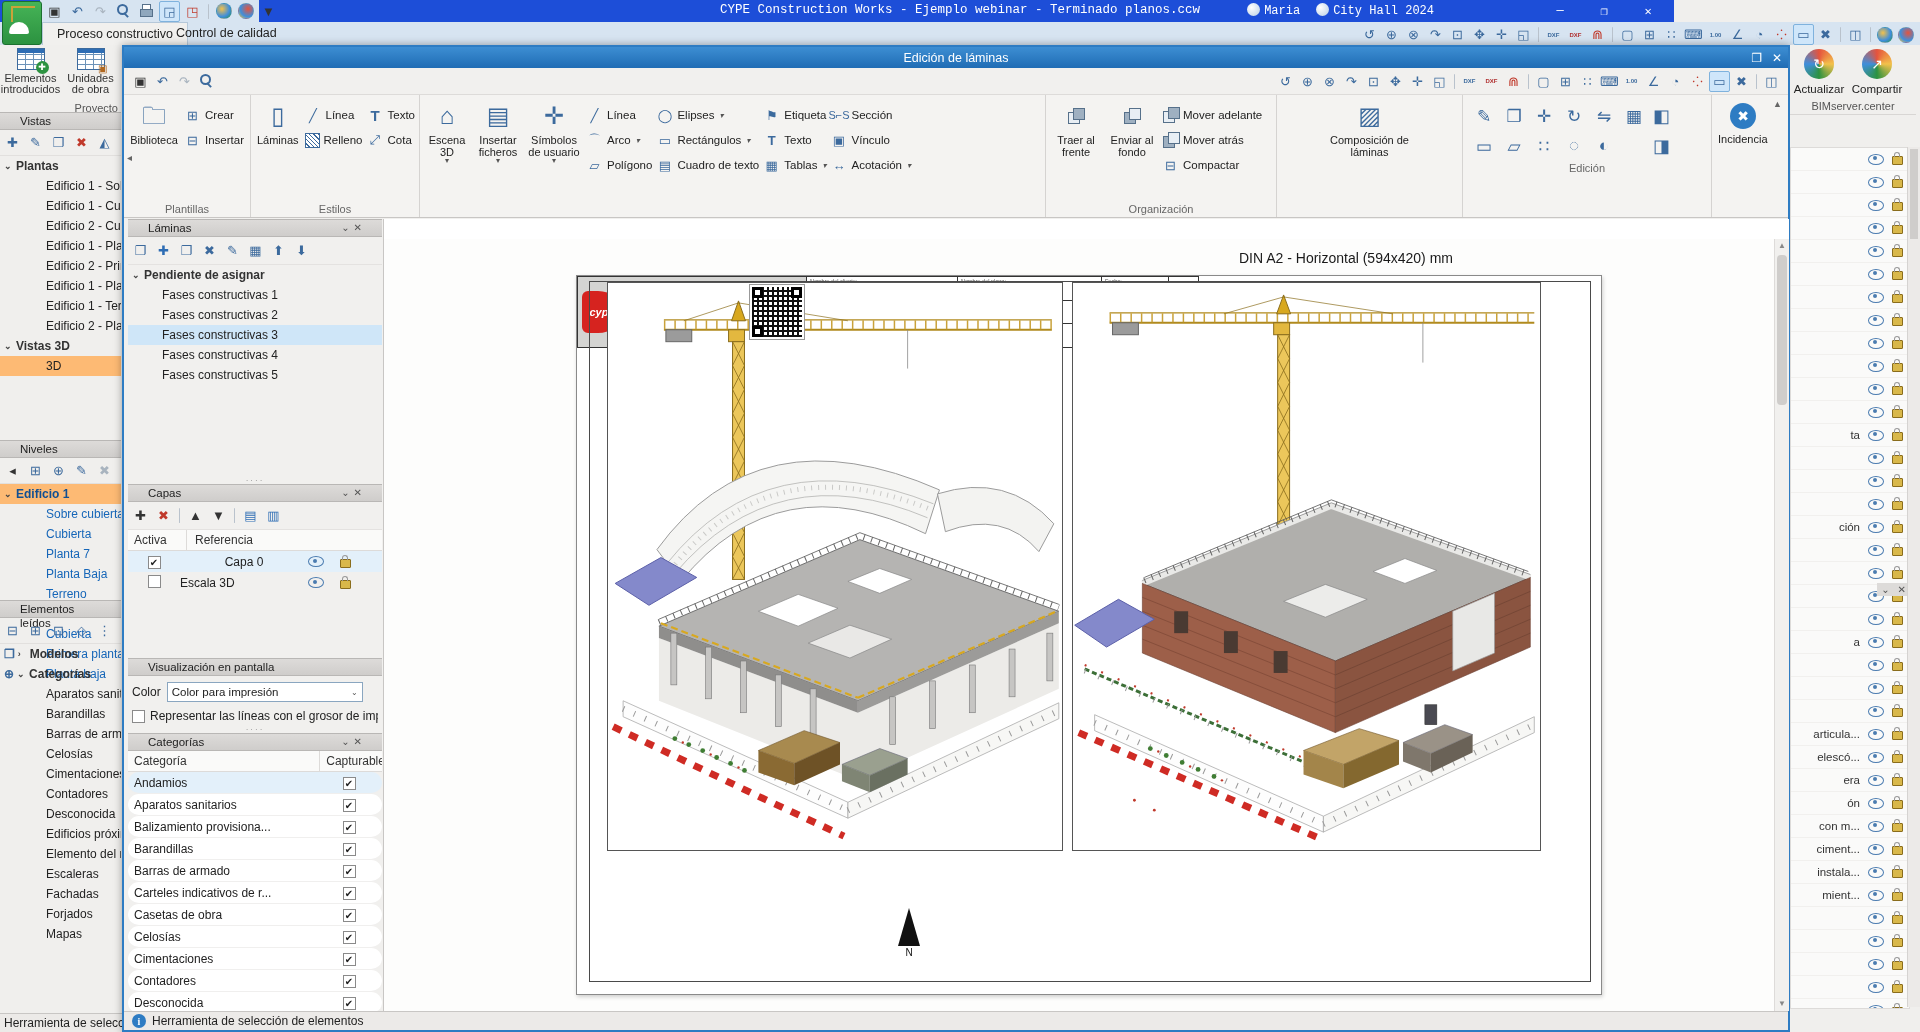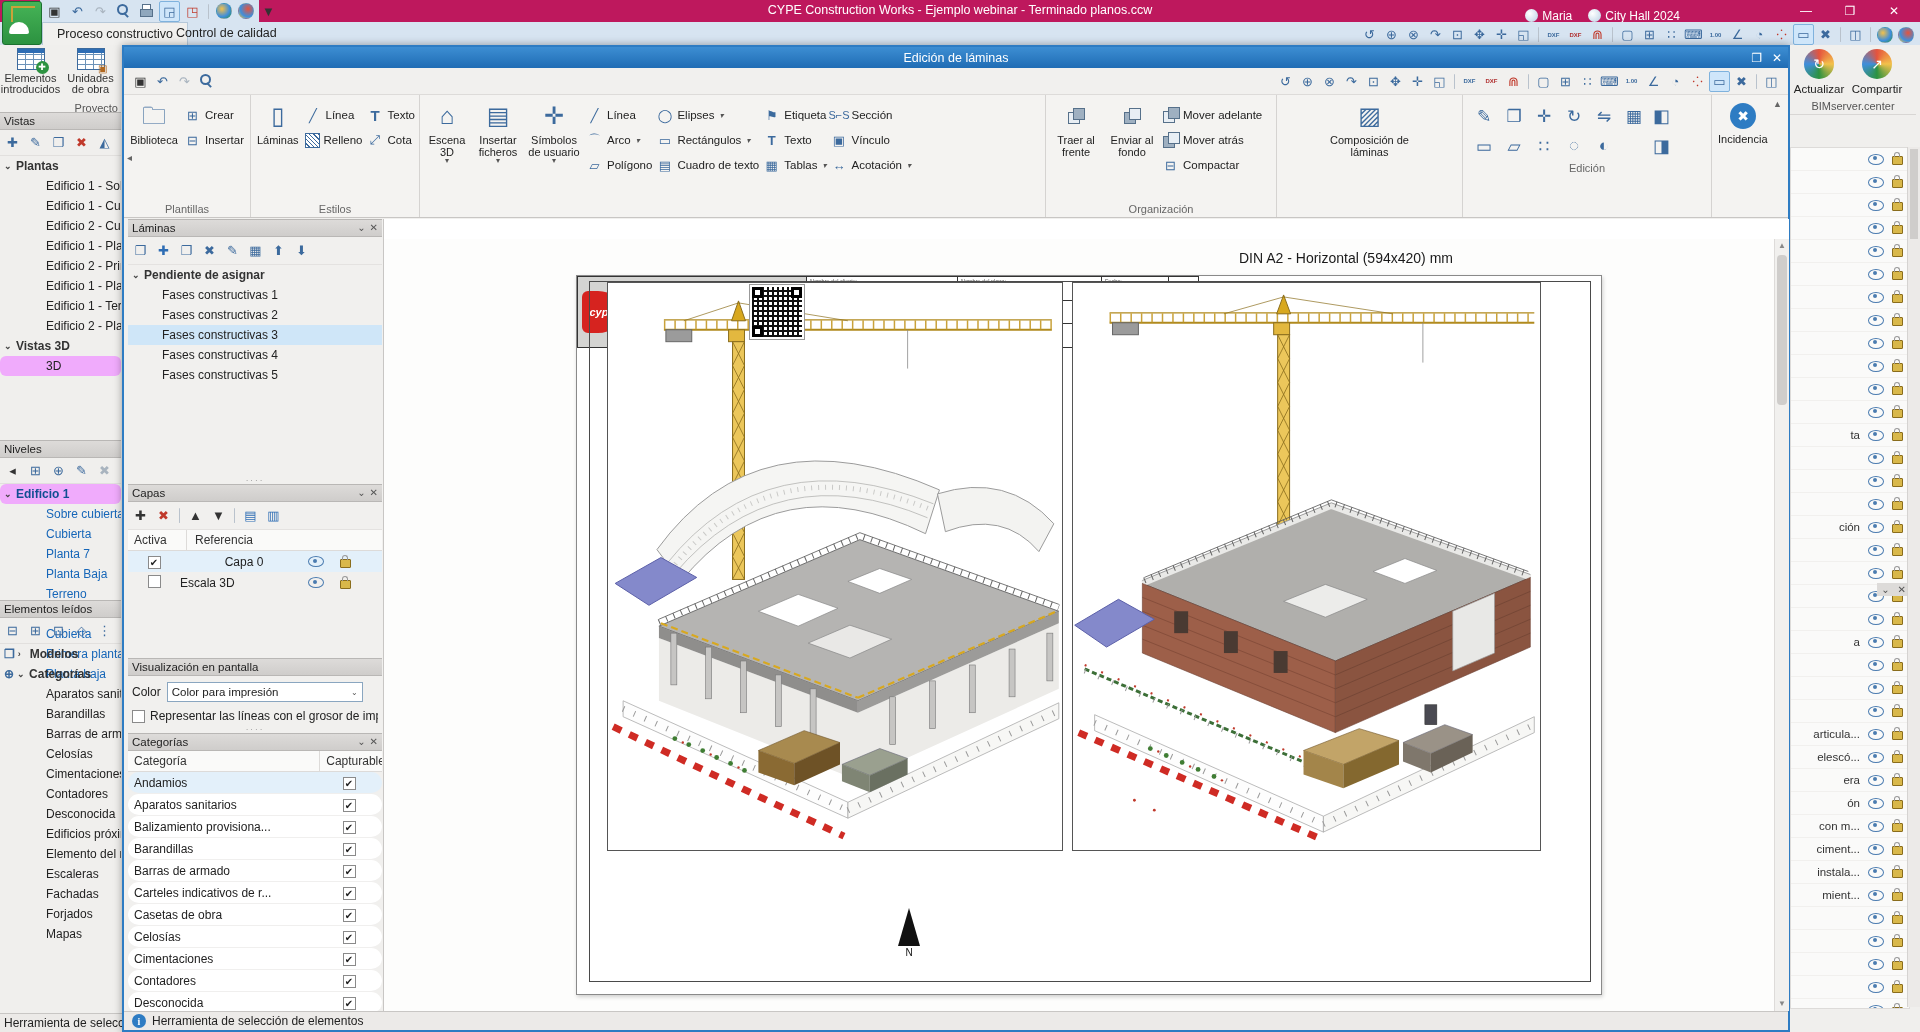--- a/index.html
+++ b/index.html
@@ -1,28 +1,28 @@
 <!DOCTYPE html>
 <html><head>
 <meta charset="utf-8">
 <style>
   html,body{margin:0;padding:0;background:#888;}
   #screen{position:relative;width:1920px;height:1032px;background:#f0efed;overflow:hidden;
     font-family:"Liberation Sans",sans-serif;font-size:12px;color:#222;}
   .abs{position:absolute;}
   
-  #titlebar{left:0;top:0;width:1920px;height:22px;background:#be185d;}
+  #titlebar{left:0;top:0;width:1674px;height:22px;background:#1d4ed8;font-family:Liberation Mono, monospace;}
   #tabrow{left:0;top:22px;width:1920px;height:23px;background:#d7e4f1;border-bottom:1px solid #b6c8d9;}
   #qat{left:40px;top:0;width:215px;height:22px;background:#d7e4f1;display:flex;align-items:center;gap:2px;padding-left:4px;}
   #appicon{left:2px;top:1px;width:38px;height:42px;background:linear-gradient(#46b457,#2c9240);border:1px solid #1c7030;border-radius:3px;}
   #appicon .helm{position:absolute;left:6px;top:20px;width:20px;height:12px;background:#fff;border-radius:10px 10px 2px 2px;}
   #appicon .crane{position:absolute;left:8px;top:4px;width:22px;height:14px;border-left:2px solid #caa23a;border-top:2px solid #caa23a;}
   .wtitle{color:#fff;font-size:12.5px;}
   #wintitle{left:560px;top:3px;width:800px;text-align:center;}
-  #winuser{right:240px;top:9px;display:flex;gap:16px;color:#fff;align-items:flex-start;margin-left:29px;}
+  #winuser{right:240px;top:3px;display:flex;gap:16px;color:#fff;align-items:flex-start;margin-left:29px;}
   .usr-ic{display:inline-block;width:13px;height:13px;border-radius:50%;background:radial-gradient(circle at 35% 35%,#fff,#b9cfe4);margin-right:4px;vertical-align:-2px;}
   .winbtns{right:4px;top:0;display:flex;}
   .winbtn{width:44px;height:22px;color:#fff;display:flex;align-items:center;justify-content:center;font-size:12px;}
   
   .tab{position:absolute;top:0;height:22px;padding:0 14px;display:flex;align-items:center;font-size:12.5px;color:#222;}
   .tab.active{background:#f1f0ee;border:1px solid #b6c8d9;border-bottom:none;}
   
   .tbi{min-width:19px;height:19px;display:inline-flex;align-items:center;justify-content:center;
     color:#3c6a9d;font-size:13px;line-height:1;position:relative;border:1px solid transparent;border-radius:2px;}
   .tbi.hl{background:#cfe6fa;border-color:#7fb2dd;}
@@ -44,30 +44,30 @@
   #sidebar{left:0;top:45px;width:122px;height:968px;background:#f0efed;border-right:7px solid #7f1d1d;}
   .sbtn{position:absolute;top:3px;width:57px;height:50px;display:flex;flex-direction:column;align-items:center;font-size:11px;line-height:11px;text-align:center;color:#333;}
   .ic-table{width:26px;height:20px;border:1px solid #3c6a9d;background:
       repeating-linear-gradient(90deg,transparent 0 7px,#6d93b8 7px 8px),
       repeating-linear-gradient(0deg,transparent 0 4px,#6d93b8 4px 5px),#fff;position:relative;margin-bottom:3px;}
   .ic-table::before{content:'';position:absolute;left:0;top:0;right:0;height:4px;background:#2e6db4;}
   .ic-table.plus::after{content:'✚';position:absolute;right:-5px;bottom:-5px;width:13px;height:13px;background:#2c9240;color:#fff;border-radius:50%;font-size:9px;display:flex;align-items:center;justify-content:center;}
   .ic-table.uo::after{content:'▣';position:absolute;right:-4px;bottom:-5px;color:#b06820;font-size:10px;}
   .sb-group{position:absolute;top:57px;left:0;width:118px;text-align:right;font-size:11px;color:#555;border-bottom:1px solid #d8d6d4;padding-bottom:2px;}
   .phead{background:linear-gradient(#dddbd9,#cfcdcb);border-top:1px solid #b9b7b5;border-bottom:1px solid #b9b7b5;
-    font-size:11.5px;color:#222;padding:1px 4px;height:14px;line-height:14px;display:flex;justify-content:space-between;align-items:center;}
+    font-size:11.5px;color:#222;padding:1px 20px;height:14px;line-height:14px;display:flex;justify-content:space-between;}
   .phead .pbtns{display:flex;gap:4px;color:#555;font-size:10px;}
   .ptools{display:flex;align-items:center;gap:2px;padding:2px 2px;border-bottom:1px solid #e2e0de;}
   .trow{height:20px;display:flex;align-items:center;white-space:nowrap;overflow:hidden;padding-left:4px;}
   .trow .car{width:12px;color:#444;font-size:9px;flex:none;}
   .trow.grp{font-weight:bold;color:#333;}
   .trow.itm{padding-left:34px;color:#222;}
   .trow.blue{color:#1666b8;}
   .trow.grp.blue{color:#114f92;}
-  .trow.sel{background:#f0abfc;border-radius:6px;}
+  .trow.sel{background:#fdba74;}
   .trow.mod::before{content:'❐';color:#3c6a9d;margin-right:3px;}
   .trow.cat::before{content:'⊕';color:#3c6a9d;margin-right:3px;}
   
   #dialog{left:122px;top:45px;width:1668px;height:987px;background:#f1f0ee;border:2px solid #2e7cc3;box-sizing:border-box;box-shadow:0 0 8px rgba(0,0,0,.35);}
   #dlg-title{left:0;top:0;width:1664px;height:21px;background:linear-gradient(#3d8ed3,#1f6cb4);color:#fff;
      display:flex;align-items:center;justify-content:center;font-size:12.5px;}
   #dlg-title .dbtns{position:absolute;right:6px;top:0;display:flex;gap:10px;height:21px;align-items:center;font-size:12px;}
   #dlg-toolbar{left:0;top:21px;width:1664px;height:27px;background:#f1f0ee;border-bottom:1px solid #dddbd9;display:flex;align-items:center;justify-content:space-between;padding:0 6px;box-sizing:border-box;}
   
   #ribbon{left:0;top:48px;width:1664px;height:122px;background:#f4f3f1;border-bottom:1px solid #c8c6c4;display:flex;}

